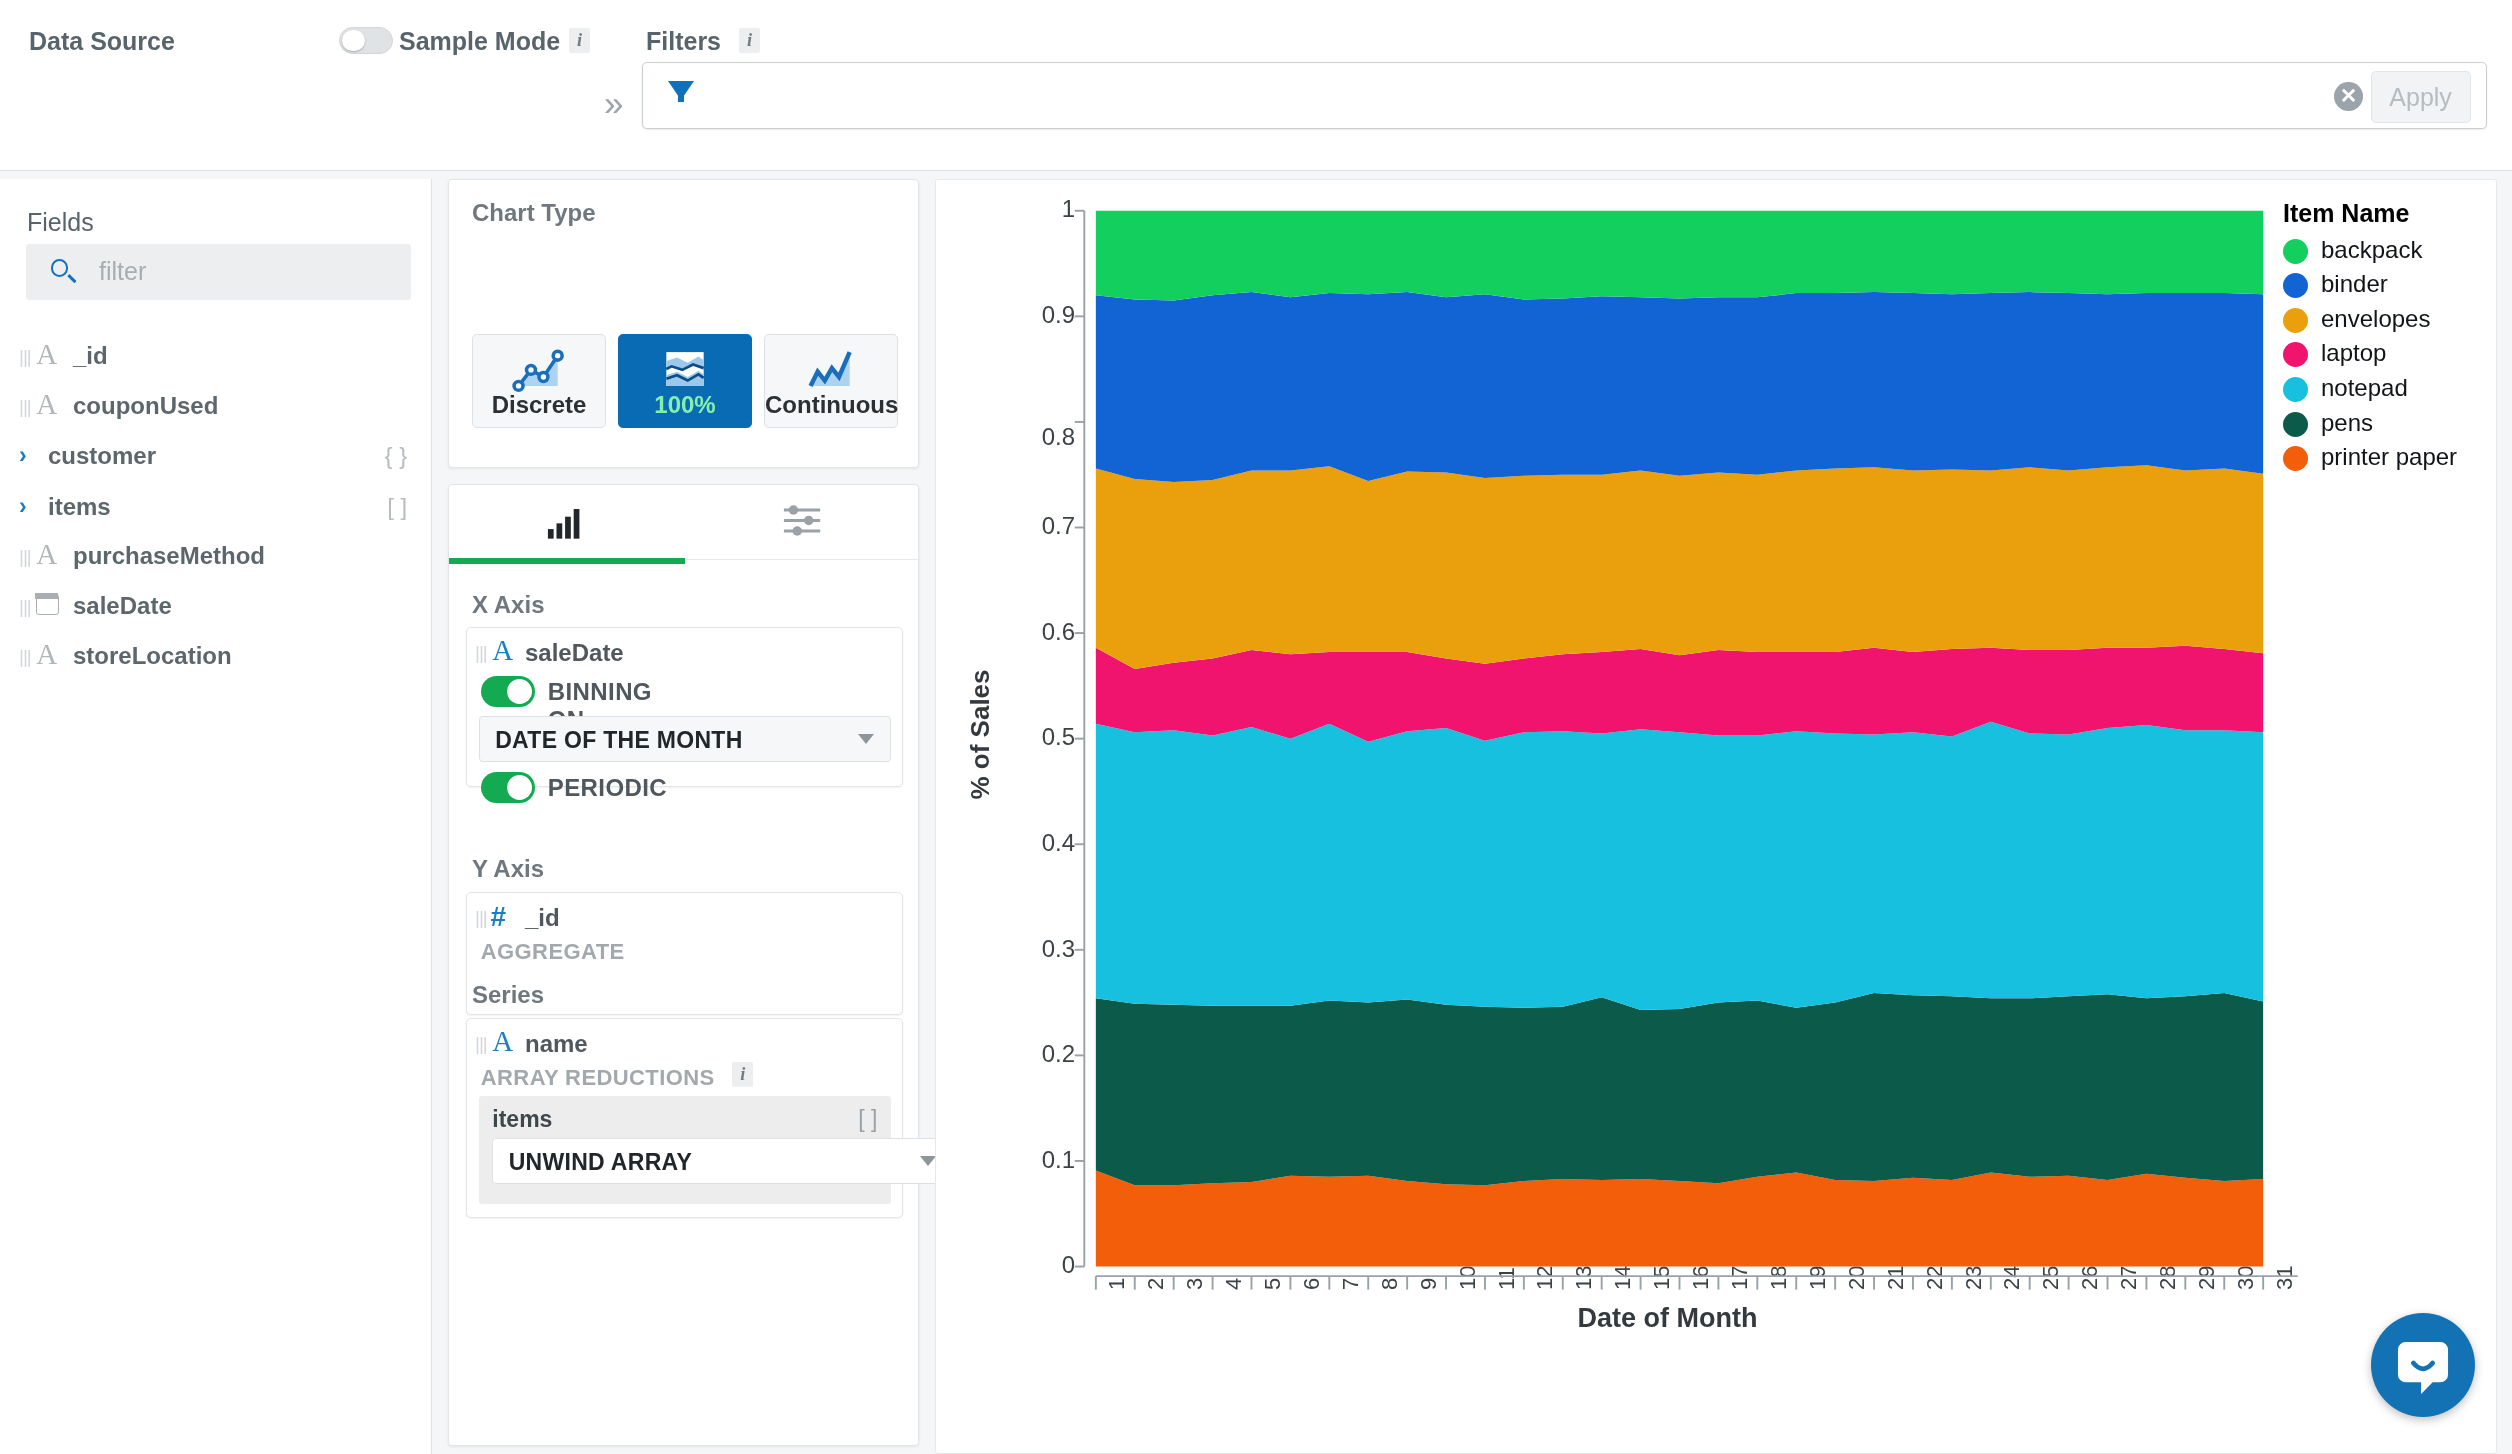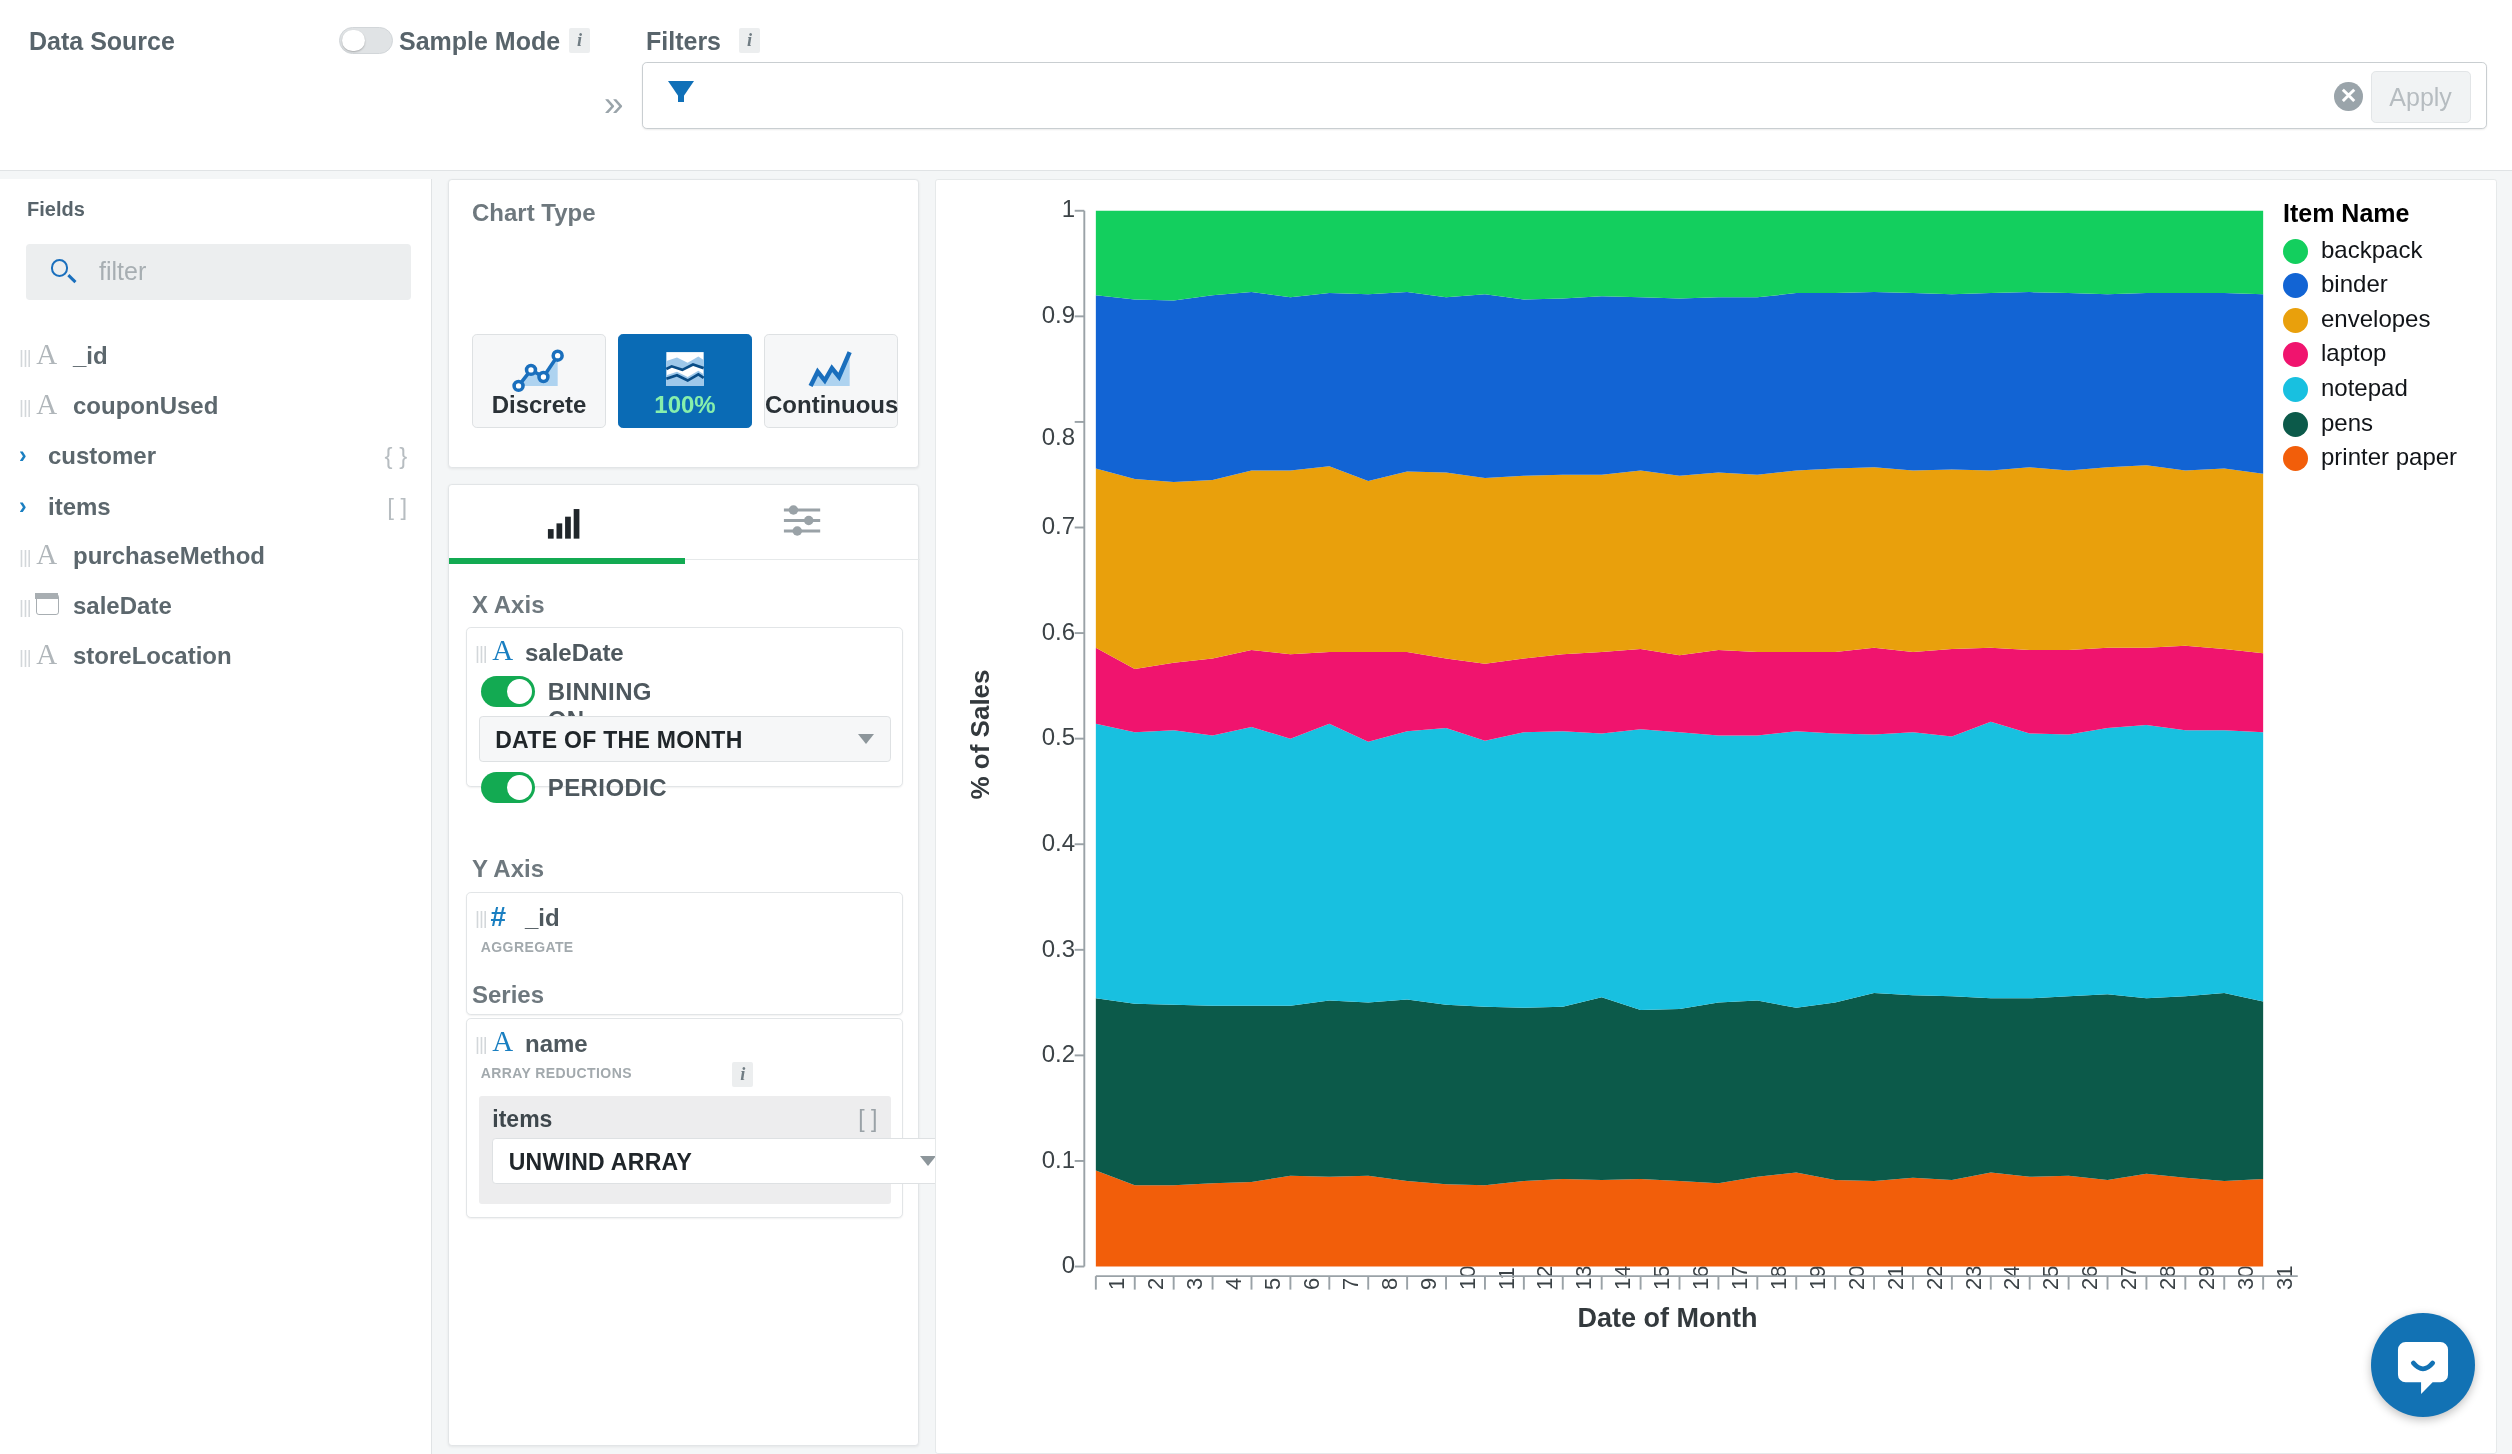--- a/index.html
+++ b/index.html
@@ -115,22 +115,22 @@
   }
 
   
   .fields-panel {
     position: absolute; left: 0; top: 179px;
     width: 432px; height: 1275px;
     background: #ffffff;
     border-right: 1px solid #e0e3e5;
   }
   .fields-title {
-    position: absolute; left: 27px; top: 19px;
-    font-size: 20px; font-weight: bold; color: #58646b;
+    position: absolute; left: 27px; top: 29px;
+    font-size: 25px; font-weight: normal; color: #58646b;
   }
   .filter-input {
     position: absolute; left: 26px; top: 65px;
     width: 385px; height: 56px;
     background: #eceeef; border-radius: 3.8px;
   }
   .filter-input .mag {
     position: absolute; left: 25px; top: 15.4px;
     width: 17.3px; height: 17.3px; border-radius: 50%;
     border: 2.9px solid #1a6fbd;
@@ -302,21 +302,21 @@
     font-size: 23px; font-weight: bold; color: #20262a;
     letter-spacing: 0.3px;
   }
   .mini-select .caret {
     position: absolute; right: 15.4px; top: 17.3px;
     border-left-width: 8.7px; border-right-width: 8.7px; border-top-width: 10.6px;
     border-top-color: #8d969b;
   }
   .sublabel {
     position: absolute; left: 13.5px;
-    font-size: 14px; font-weight: bold; color: #a2a9ad;
+    font-size: 22px; font-weight: bold; color: #a2a9ad;
     letter-spacing: 0.4px;
   }
   .nested {
     position: absolute; left: 11.5px;
     width: 412px;
     background: #ededee; border-radius: 2.9px;
   }
   .nested .nname {
     position: absolute; left: 13.5px; top: 9.6px;
     font-size: 23px; font-weight: bold; color: #3e474c;

